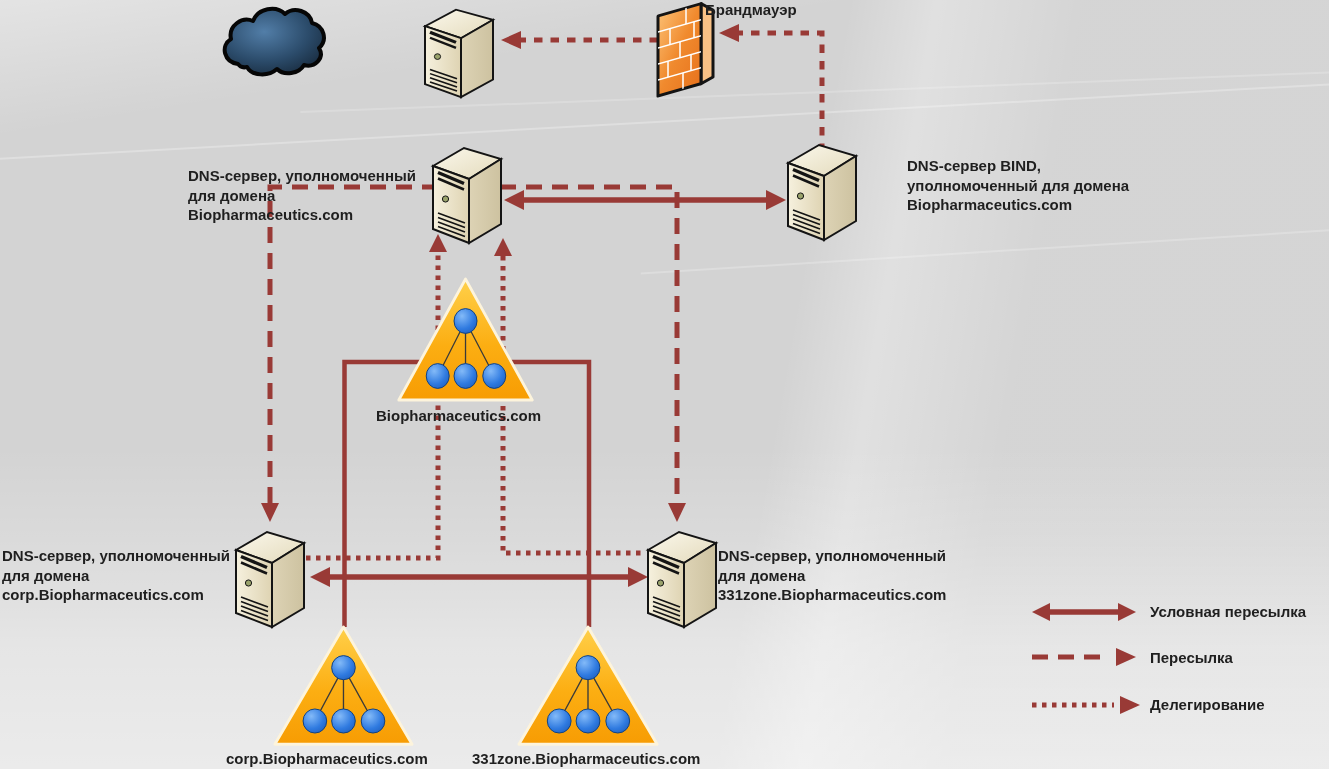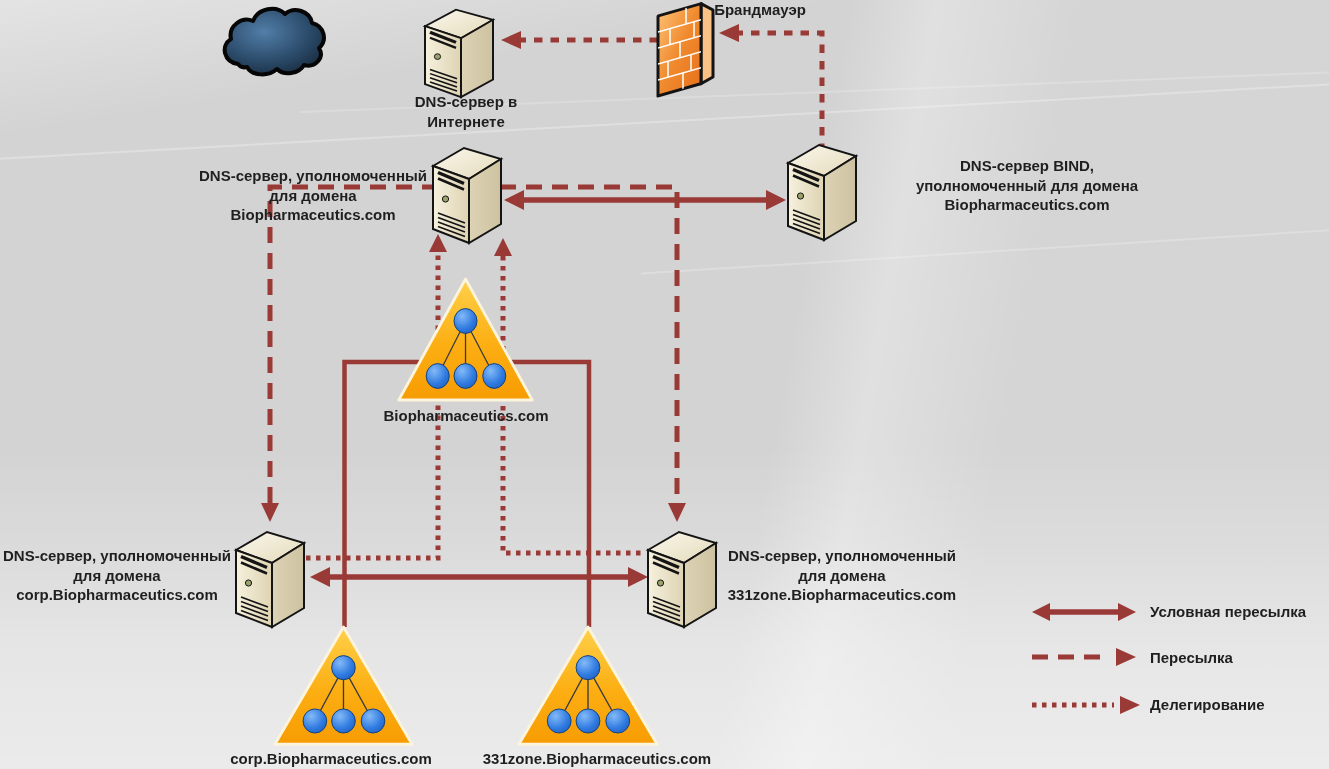--- a/index.html
+++ b/index.html
@@ -19,21 +19,21 @@
   svg.layer{position:absolute; left:0; top:0;}
   .ln{fill:none; stroke:var(--arrow,#993a36); stroke-width:5; stroke-linejoin:miter;}
   .ln-solid{stroke-width:5.5;}
   .ln-thin{stroke-width:4.5;}
   .ln-dash{stroke-dasharray:16 10;}
   .ln-sqdash{stroke-dasharray:8.5 8;}
   .ln-dot{stroke-dasharray:4.5 5.5;}
   .ah{fill:var(--arrow,#993a36); stroke:none;}
   .lbl{
     position:absolute; font-weight:bold; font-size:15px; line-height:1.3;
-    color:var(--text,#1f1f1f); text-align:center; white-space:pre-line;
+    color:var(--text,#1f1f1f); text-align:left; white-space:pre-line;
   }
   .lbl-left{text-align:left;}
 </style>
 </head>
 <body>
 
 <div id="stage">
 
   <div class="streak s1"></div>
   <div class="streak s2"></div>
@@ -187,22 +187,20 @@
       <path class="ln ln-dash" d="M1032,657 H1106"></path>
       <polygon class="ah" points="1136,657 1116,648 1116,666"></polygon>
     </g>
     <g>
       <path class="ln ln-dot" d="M1032,705 H1114"></path>
       <polygon class="ah" points="1140,705 1120,696 1120,714"></polygon>
     </g>
   </svg>
 
   <div class="lbl" style="left:705px; top:0px; width:110px;">Брандмауэр</div>
-  <div class="lbl" style="left:396px; top:92px; width:140px;">DNS-сервер в
-Интернете</div>
   <div class="lbl" style="left:188px; top:166px; width:250px;">DNS-сервер, уполномоченный
 для домена
 Biopharmaceutics.com</div>
   <div class="lbl" style="left:907px; top:156px; width:240px;">DNS-сервер BIND,
 уполномоченный для домена
 Biopharmaceutics.com</div>
   <div class="lbl" style="left:376px; top:406px; width:180px;">Biopharmaceutics.com</div>
   <div class="lbl" style="left:2px; top:546px; width:230px;">DNS-сервер, уполномоченный
 для домена
 corp.Biopharmaceutics.com</div>

